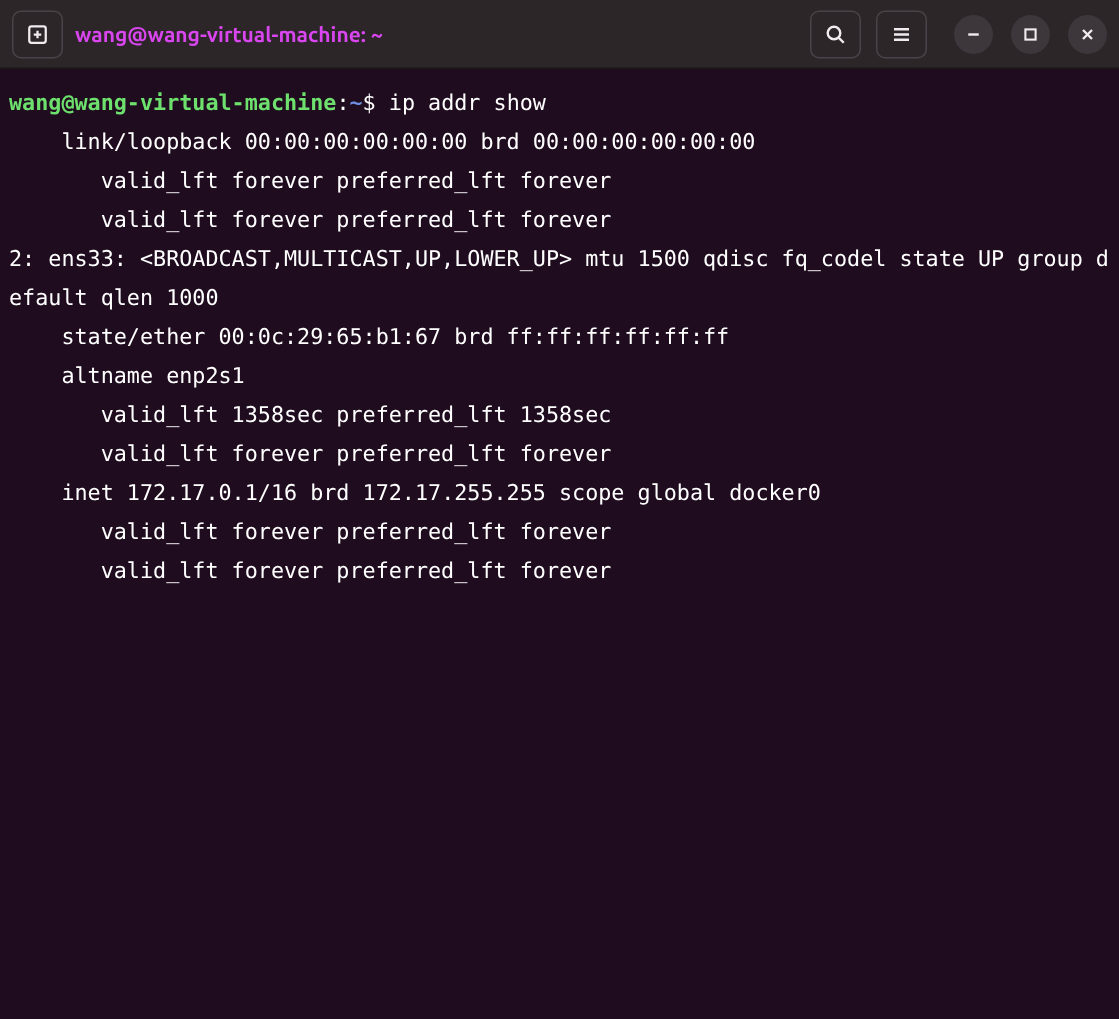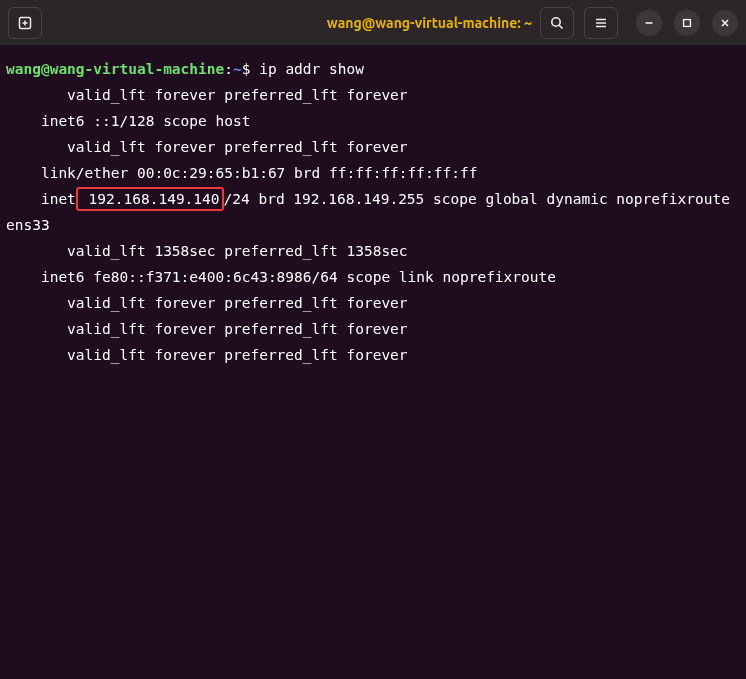--- a/index.html
+++ b/index.html
@@ -31,22 +31,22 @@
       border-radius: 6px;
       display: flex;
       align-items: center;
       justify-content: center;
       color: #f0ebef;
       cursor: pointer;
     }
     .titlebar-btn svg { width: 16px; height: 16px; }
     .title-text {
       flex: 1;
-      text-align: right;
-      color: #eab308;
+      text-align: left;
+      color: #d946ef;
       font-family: 'Ubuntu', 'Cantarell', sans-serif;
       font-weight: 600;
       font-size: 14px;
     }
     .titlebar-right {
       display: flex;
       align-items: center;
       gap: 10px;
     }
     .window-controls {
@@ -133,23 +133,24 @@
         <svg viewBox="0 0 10 10" stroke="currentColor" stroke-width="1.6">
           <path d="M2 2l6 6M8 2l-6 6"></path>
         </svg>
       </div>
     </div>
   </div>
 </div>
 
 <div class="terminal">
   <div class="term-line"><span class="prompt-user">wang@wang-virtual-machine</span><span class="prompt-colon">:</span><span class="prompt-path">~</span><span class="prompt-dollar">$ </span><span class="cmd">ip addr show</span></div>
+  <div class="term-line">    link/loopback 00:00:00:00:00:00 brd 00:00:00:00:00:00</div>
   <div class="term-line">       valid_lft forever preferred_lft forever</div>
-  <div class="term-line">    inet6 ::1/128 scope host</div>
   <div class="term-line">       valid_lft forever preferred_lft forever</div>
-  <div class="term-line">    link/ether 00:0c:29:65:b1:67 brd ff:ff:ff:ff:ff:ff</div>
-  <div class="term-line"><span>    inet</span><span class="highlight-box"> 192.168.149.140</span><span>/24 brd 192.168.149.255 scope global dynamic noprefixroute ens33</span></div>
+  <div class="term-line">2: ens33: &lt;BROADCAST,MULTICAST,UP,LOWER_UP&gt; mtu 1500 qdisc fq_codel state UP group default qlen 1000</div>
+  <div class="term-line">    state/ether 00:0c:29:65:b1:67 brd ff:ff:ff:ff:ff:ff</div>
+  <div class="term-line">    altname enp2s1</div>
   <div class="term-line">       valid_lft 1358sec preferred_lft 1358sec</div>
-  <div class="term-line">    inet6 fe80::f371:e400:6c43:8986/64 scope link noprefixroute</div>
   <div class="term-line">       valid_lft forever preferred_lft forever</div>
+  <div class="term-line">    inet 172.17.0.1/16 brd 172.17.255.255 scope global docker0</div>
   <div class="term-line">       valid_lft forever preferred_lft forever</div>
   <div class="term-line">       valid_lft forever preferred_lft forever</div>
 </div>
 
 </body></html>

